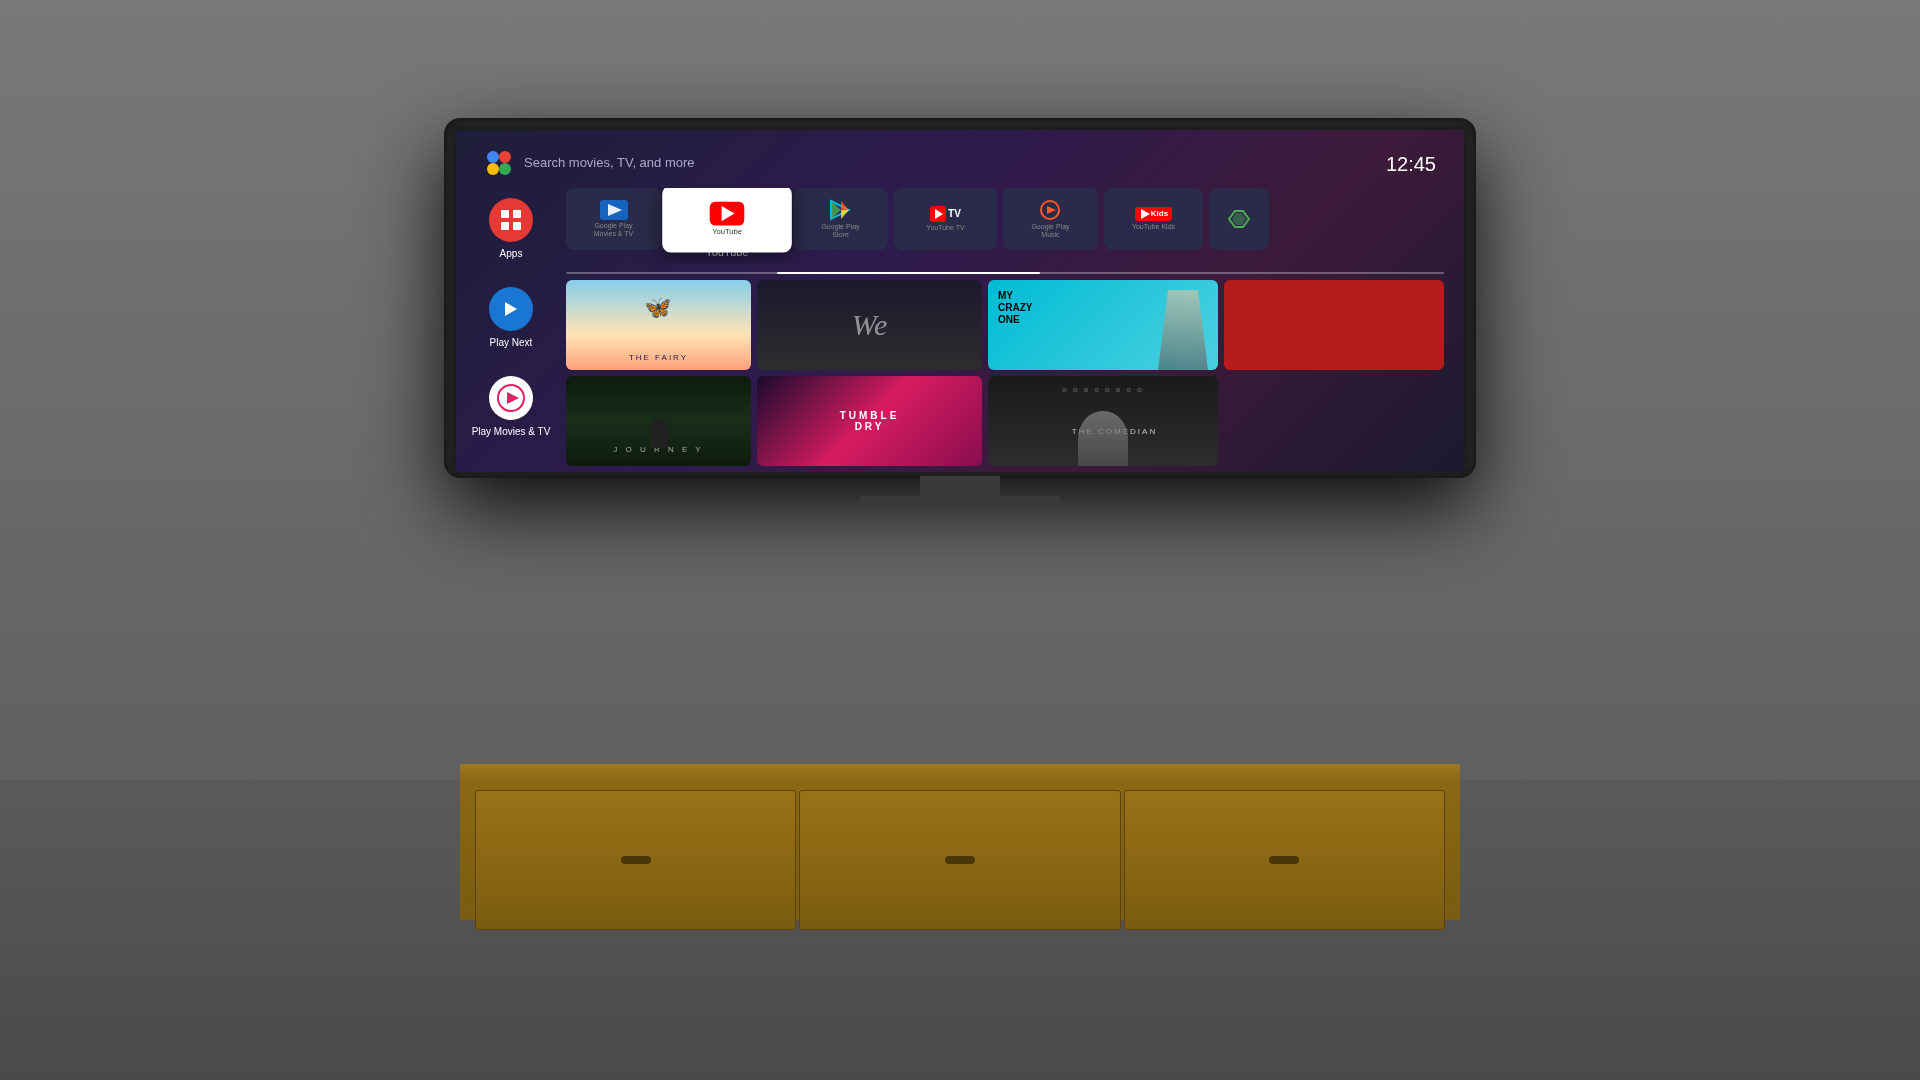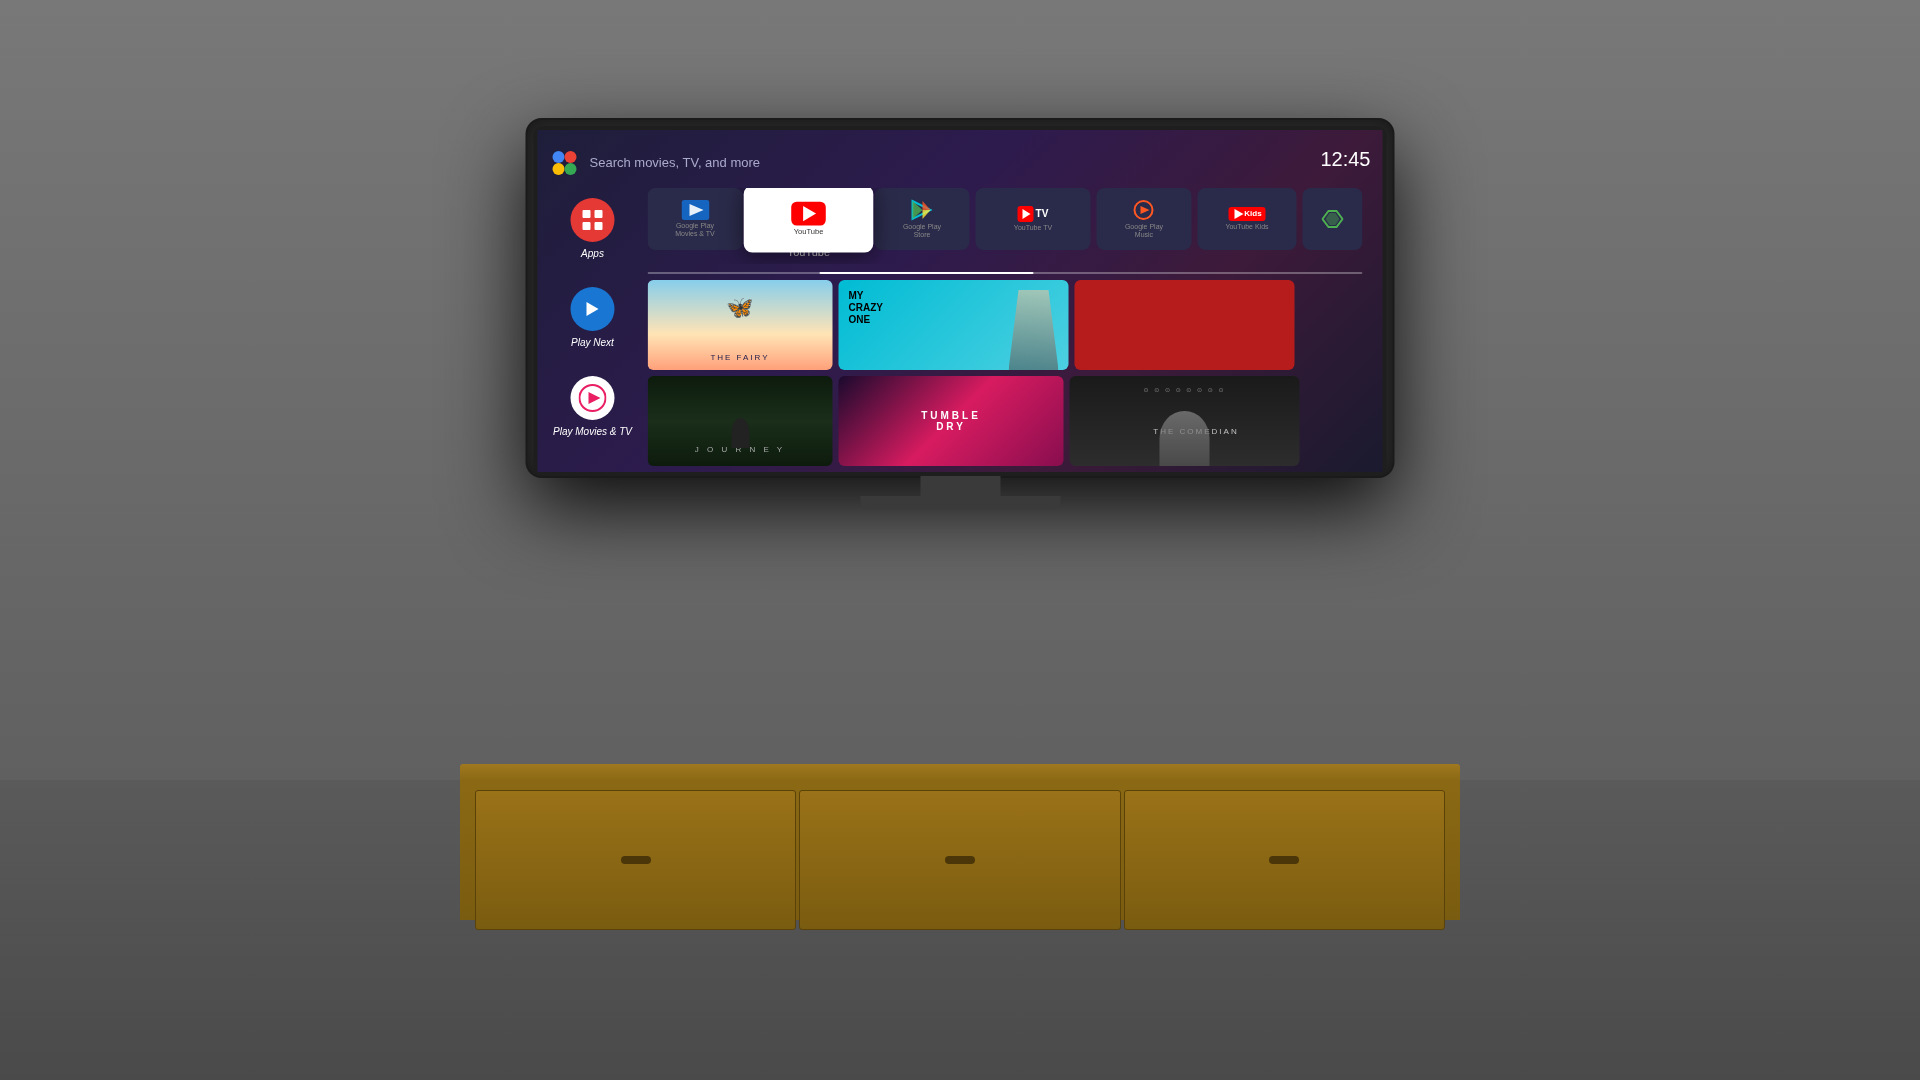--- a/index.html
+++ b/index.html
@@ -19,23 +19,23 @@
       width: 100%;
       height: 100%;
       background: linear-gradient(135deg, #1e1e3a 0%, #2d1b4e 40%, #3d1a3a 70%, #1a1a2e 100%);
       position: relative;
       overflow: hidden;
     }
 
     
     .header {
       display: flex;
-      align-items: flex-start;
+      align-items: flex-end;
       justify-content: space-between;
-      padding: 18px 12px 12px;
+      padding: 18px 28px 12px;
     }
 
     .search-area {
       display: flex;
       align-items: center;
       gap: 12px;
     }
 
     .google-dots-inner {
       width: 28px;
@@ -91,21 +91,20 @@
 
     .sidebar-icon.red { background: #e53935; }
     .sidebar-icon.blue { background: #1976D2; }
     .sidebar-icon.white { background: #ffffff; }
 
     .sidebar-label {
       color: #ffffff;
       font-size: 10px;
       text-align: center;
       white-space: nowrap;
-      font-style: italic;
     }
 
     
     .content-area {
       flex: 1;
       overflow: hidden;
     }
 
     
     .apps-row {
@@ -408,21 +407,21 @@
       width: 30px;
       height: 8px;
       background: #4a3608;
       border-radius: 4px;
     }
 
     
     .tile-google-movies { width: 95px; }
     .tile-youtube { width: 120px; }
     .tile-google-play { width: 95px; }
-    .tile-youtube-tv { width: 115px; }
+    .tile-youtube-tv { width: 103px; }
     .tile-google-music { width: 95px; }
     .tile-youtube-kids { width: 99px; }
     .tile-google-games { width: 60px; }
 
     .yt-tv-icon {
       display: flex;
       align-items: center;
       gap: 2px;
     }
 
@@ -634,20 +633,23 @@
                 </div>
               </div>
 
               <div class="video-row">
 
                 <div class="video-tile fairy-tile">
                   <div class="butterfly">🦋</div>
                   <div class="video-title" style="color:#1a1a4a;font-size:8px;letter-spacing:2px;">THE FAIRY</div>
                 </div>
 
+                <div class="video-tile we-tile">
+                  <div class="we-text" style="font-family:serif;font-style:italic;font-size:30px;color:rgba(255,255,255,0.5);">We</div>
+                </div>
 
                 <div class="video-tile crazy-tile">
                   <div class="crazy-title">MY<br>CRAZY<br>ONE</div>
 
                   <div style="position:absolute;right:10px;bottom:0;width:50px;height:80px;background:linear-gradient(180deg,#e8c4a0,#555);clip-path:polygon(20% 0%,80% 0%,100% 100%,0% 100%);opacity:0.6;"></div>
                 </div>
 
                 <div class="video-tile red-tile">
                 </div>
 

